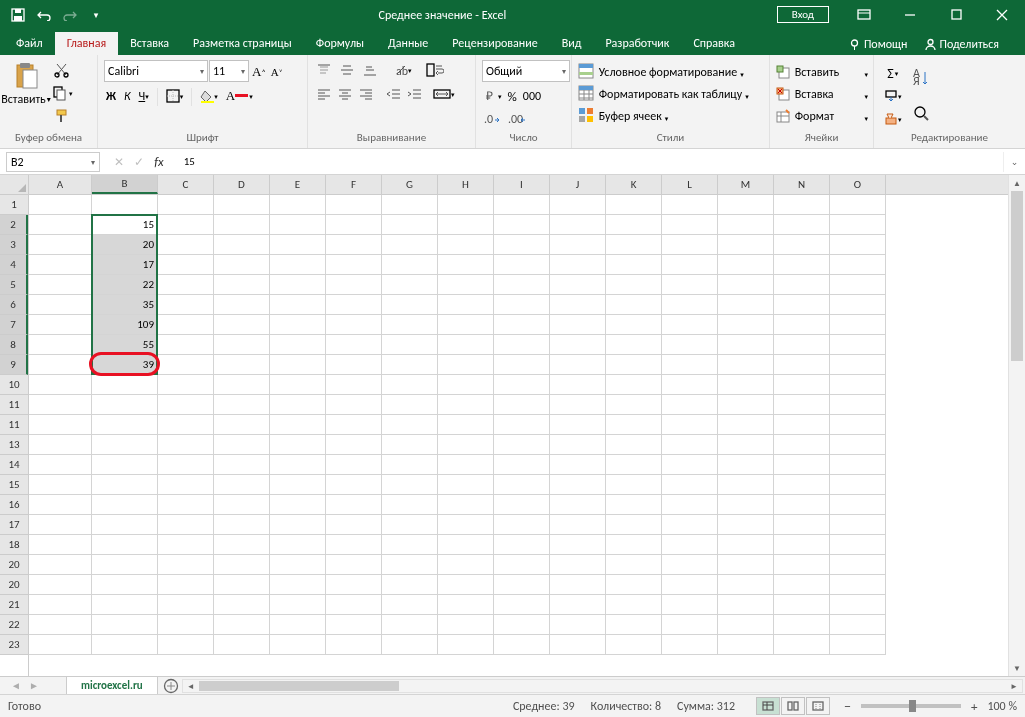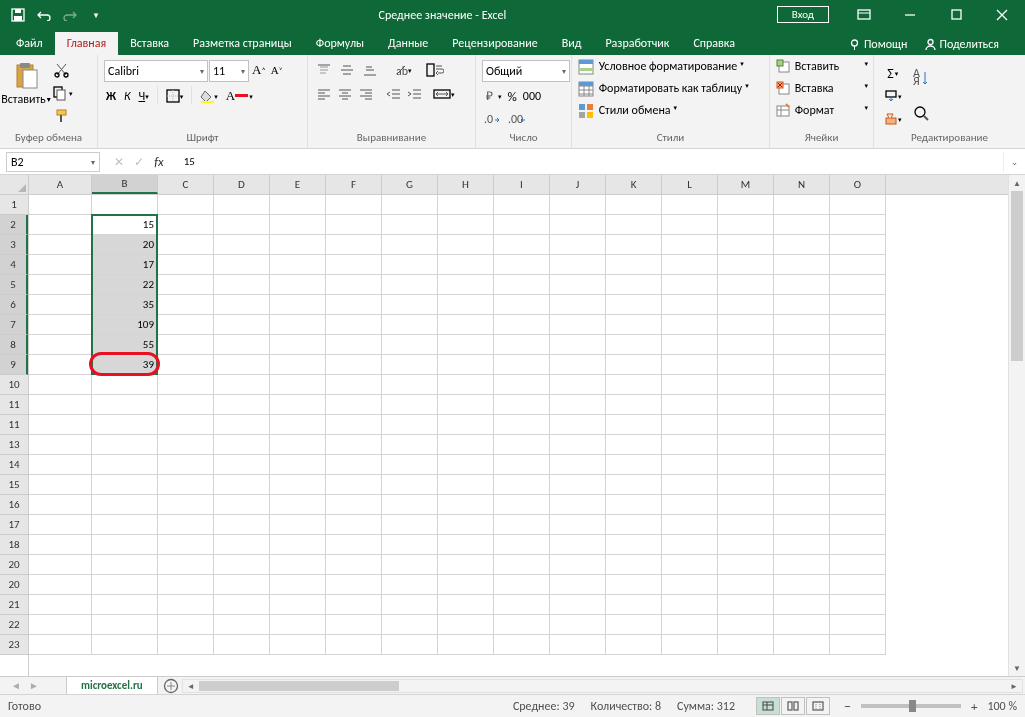--- a/index.html
+++ b/index.html
@@ -20,21 +20,21 @@
 .tab-r .rbtn{padding:4px 6px;display:flex;align-items:center;gap:3px}
 .ribbon{height:94px;background:#f3f3f3;border-bottom:1px solid #d4d4d4;display:flex}
 .group{border-right:1px solid #e1e1e1;display:flex;flex-direction:column;padding:2px 4px 0}
 .gbody{flex:1;display:flex;align-items:flex-start;gap:2px}
 .glabel{height:17px;text-align:center;font-size:11px;color:#666;position:relative}
 .bigbtn{width:44px;display:flex;flex-direction:column;align-items:center;padding-top:4px;gap:2px}
 .bigicon{width:30px;height:30px;display:flex;align-items:center;justify-content:center}
 .biglbl{font-size:11px;text-align:center;line-height:12px;display:flex;align-items:center;gap:1px}
 .vstack{display:flex;flex-direction:column;gap:3px;padding-top:3px}
 .sbtn{height:20px;padding:0 2px;display:flex;align-items:center;justify-content:center}
-.hrow{display:flex;align-items:flex-start;gap:1px}
+.hrow{display:flex;align-items:flex-end;gap:1px}
 .combo{height:22px;border:1px solid #c1c1c1;background:#fff;display:flex;align-items:center;padding:0 3px;font-size:11px}
 .combo .cdrop{margin-left:auto;color:#666;font-size:8px;padding-left:4px}
 .sep{width:1px;height:58px;background:#e1e1e1;margin:4px 3px 0}
 .fmla{height:26px;background:#fff;border-bottom:1px solid #d4d4d4;display:flex;align-items:center}
 .namebox{width:94px;height:20px;border:1px solid #ccc;margin-left:6px;display:flex;align-items:center;padding:0 4px;font-size:11px}
 .namebox .nbdrop{margin-left:auto;font-size:8px;color:#666}
 .fxicons{display:flex;align-items:center;gap:10px;padding:0 14px;color:#bfbfbf}
 .fxicons .fx{color:#333;font-style:italic;font-size:13px}
 .fxinput{flex:1;padding:0 6px;font-size:11px}
 .fexpand{width:22px;text-align:center;color:#666;font-size:9px;border-left:1px solid #eee;height:20px;line-height:20px}
@@ -370,21 +370,21 @@
       <div class="hrow sbtn" style="justify-content:flex-start;width:190px"><svg width="16" height="16">
               <rect x="1" y="1" width="14" height="14" fill="#fff" stroke="#888"></rect>
               <path d="M1 5 H15 M1 9 H15 M1 13 H15 M6 1 V15 M11 1 V15" stroke="#888"></path>
               <rect x="1" y="1" width="14" height="4" fill="#5b9bd5"></rect>
             </svg>&nbsp;<span>Форматировать как таблицу</span><span style="font-size:7px;margin-left:2px">▾</span></div>
       <div class="hrow sbtn" style="justify-content:flex-start;width:190px"><svg width="16" height="16">
               <rect x="1" y="1" width="6" height="6" fill="#5b9bd5"></rect>
               <rect x="9" y="1" width="6" height="6" fill="#ed7d31"></rect>
               <rect x="1" y="9" width="6" height="6" fill="#a5a5a5"></rect>
               <rect x="9" y="9" width="6" height="6" fill="#ffc000"></rect>
-            </svg>&nbsp;<span>Стили обмена</span><span style="font-size:7px;margin-left:2px">▾</span></div>
+            </svg>&nbsp;<span>Буфер ячеек</span><span style="font-size:7px;margin-left:2px">▾</span></div>
     </div>
       </div>
     <div class="glabel">Стили</div>
   </div>
 
   <div class="group" style="width:104px">
     <div class="gbody">
         <div class="vstack" style="gap:2px;padding-top:2px">
       <div class="hrow sbtn" style="justify-content:flex-start;width:96px"><svg width="14" height="14">
               <rect x="3" y="3" width="10" height="10" fill="#fff" stroke="#888"></rect>

